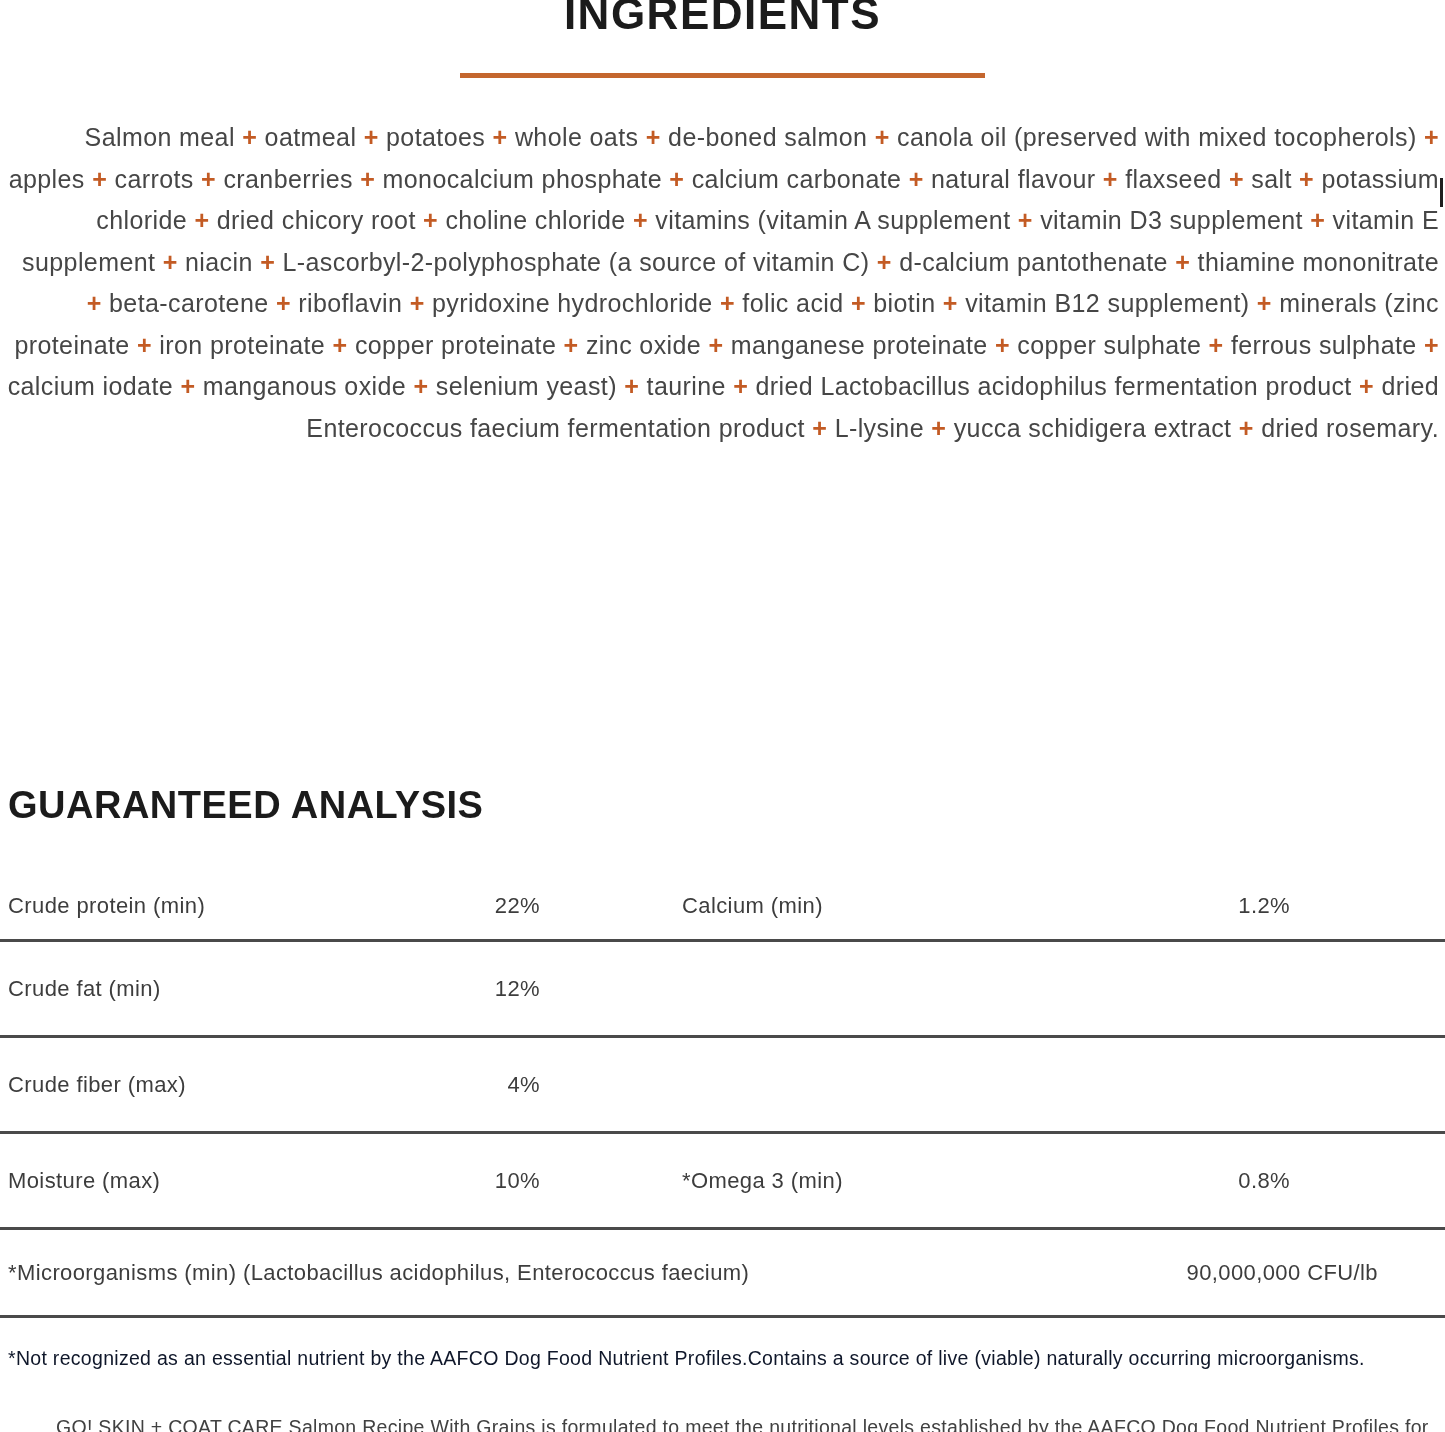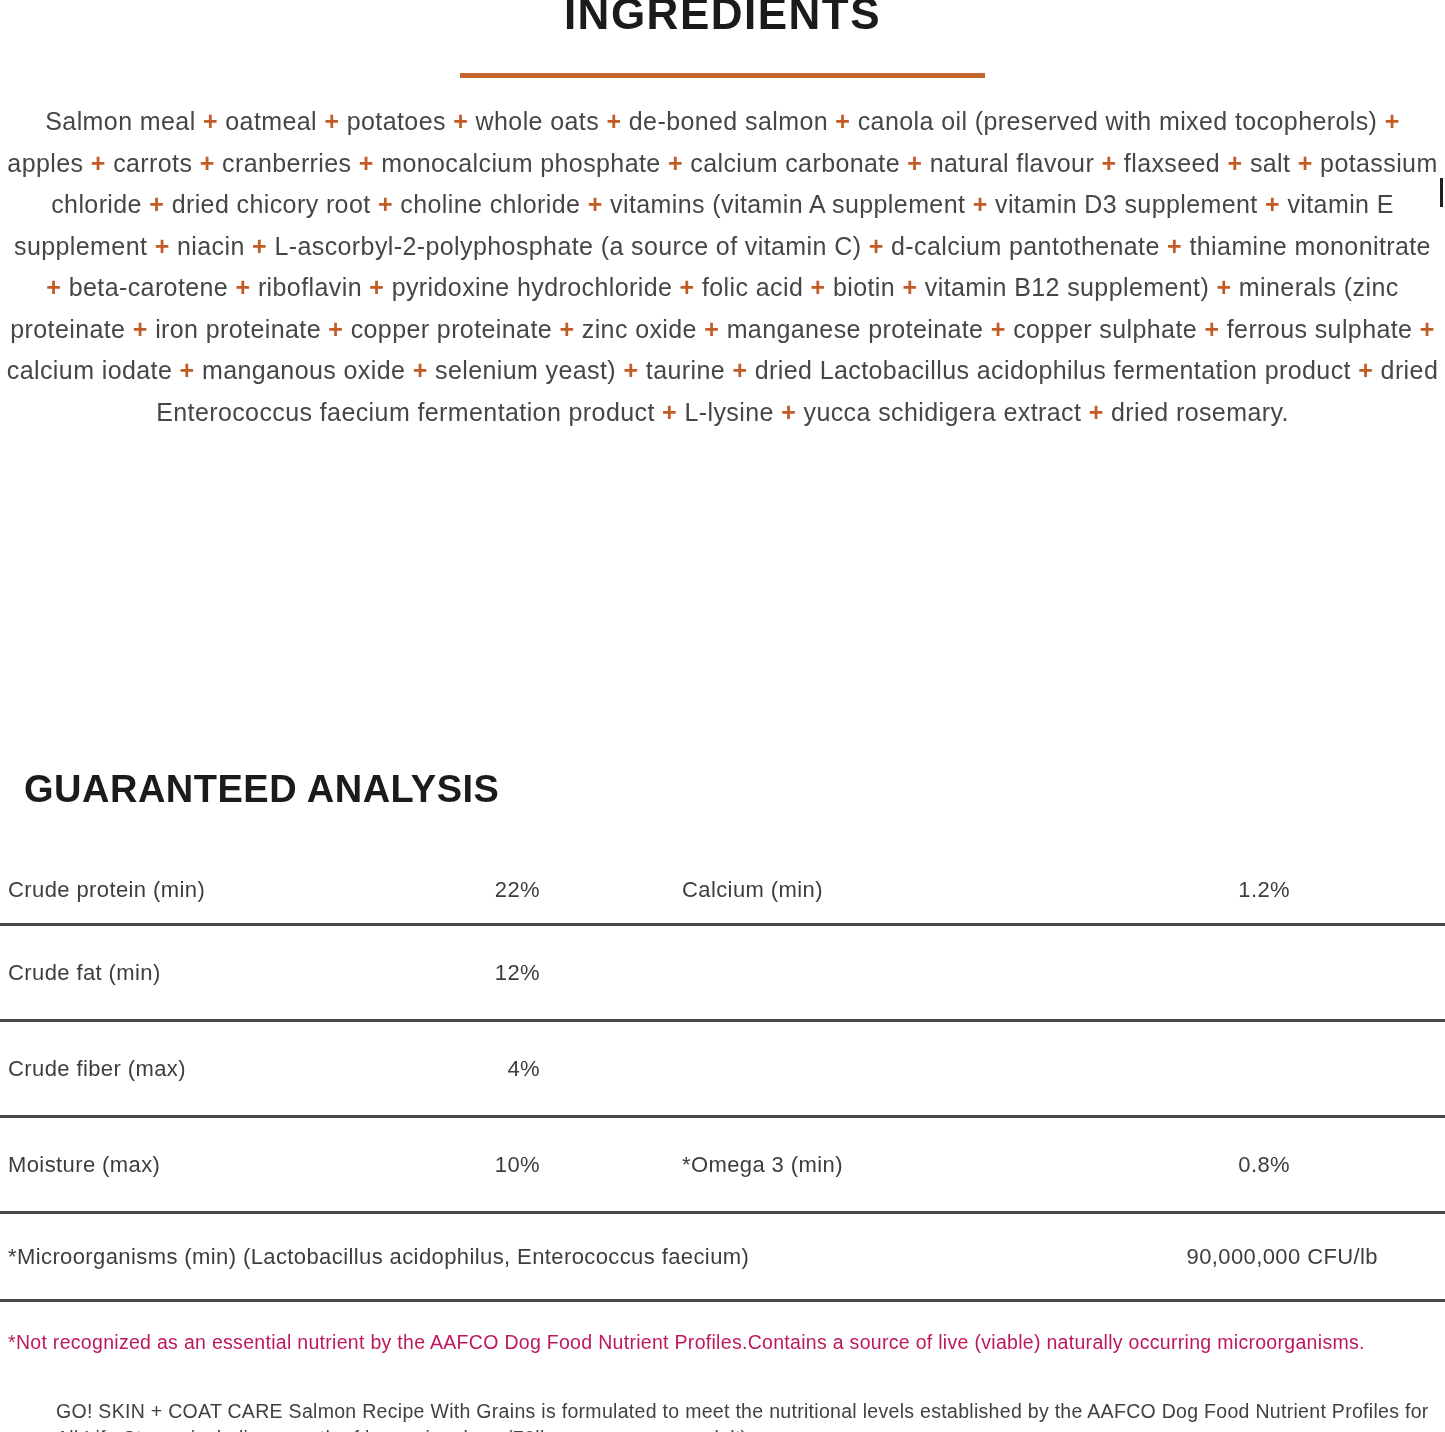--- a/index.html
+++ b/index.html
@@ -24,37 +24,37 @@
   }
   .accent-rule {
     width: 525px;
     height: 5px;
     background: #C4662E;
     margin: 37px auto 0 auto;
   }
 
   
   .ingredients {
-    margin-top: 23px;
+    margin-top: 39px;
     padding: 0 6px;
-    text-align: center;
+    text-align: right;
     font-size: 25px;
     line-height: 41.5px;
     letter-spacing: 0.4px;
     color: #464646;
   }
   .ingredients .plus {
     color: #C35B24;
     font-weight: bold;
   }
 
   
   .ga-title {
     margin-top: 337px;
-    padding-left: 24px;
+    padding-left: 8px;
     font-size: 38px;
     line-height: 38px;
     font-weight: bold;
     letter-spacing: 0.5px;
     color: #1b1b1b;
   }
   .ga-table {
     margin-top: 49px;
     width: 1445px;
     font-size: 22px;
@@ -82,21 +82,21 @@
     height: 88px;
     border-bottom: 3px solid #4a4a4a;
     padding: 0 67px 0 8px;
   }
   .footnote {
     margin-top: 27px;
     padding: 0 8px;
     font-size: 19.5px;
     line-height: 27px;
     letter-spacing: 0.3px;
-    color: #be185d;
+    color: #0f172a;
   }
   .formulation {
     margin-top: 42px;
     padding: 0 8px;
     font-size: 19.5px;
     line-height: 27px;
     letter-spacing: 0.3px;
     color: #414141;
     margin-left: 48px;
   }

